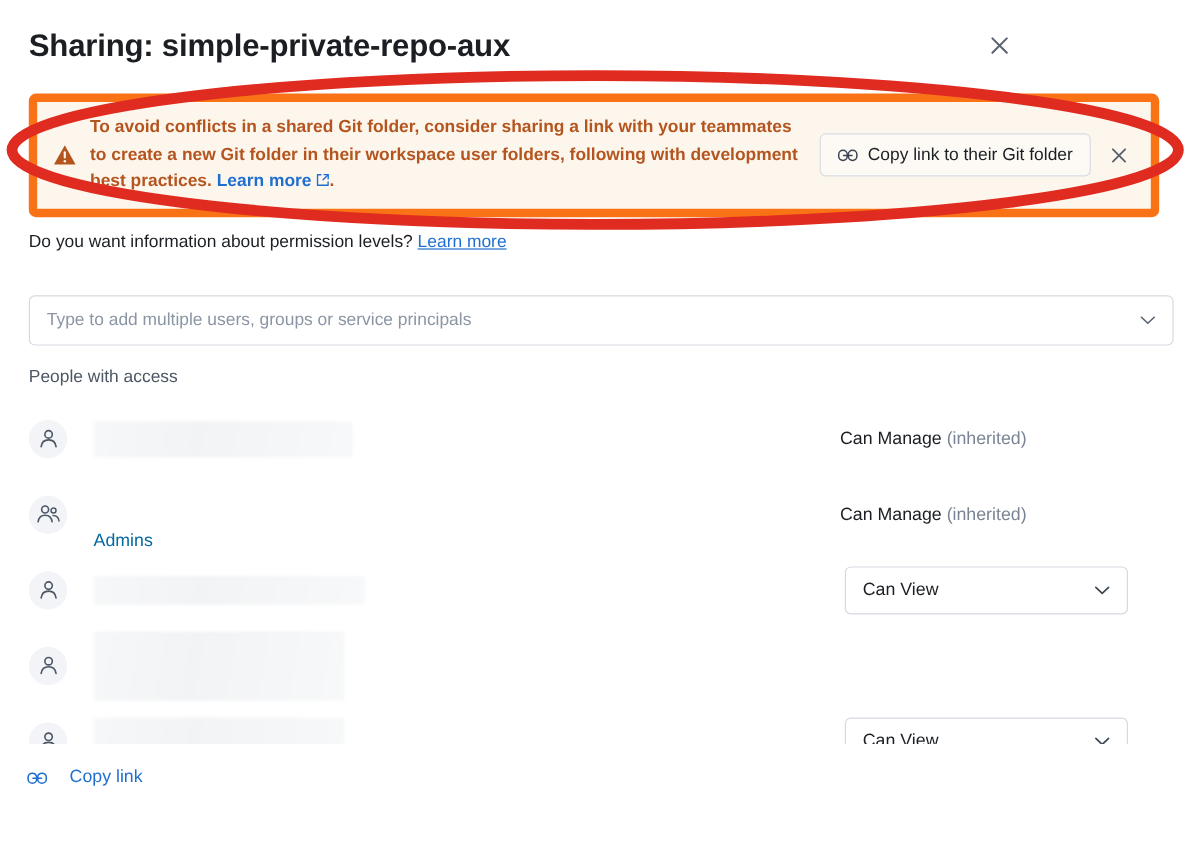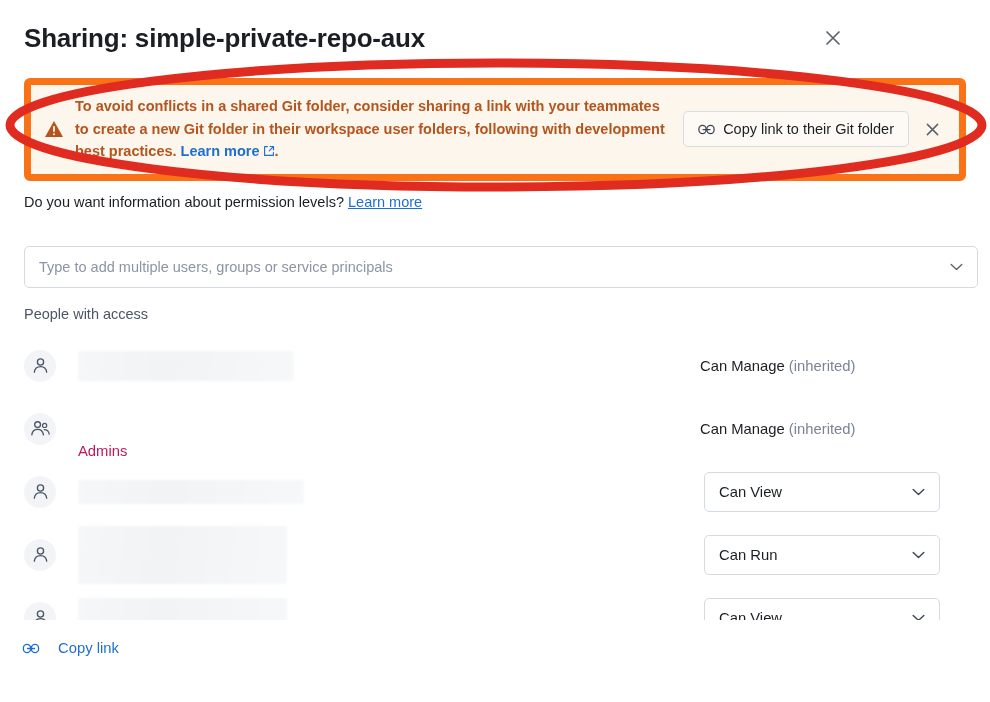--- a/index.html
+++ b/index.html
@@ -200,21 +200,21 @@
     border-radius: 50%;
     background: #f2f4f7;
     display: flex;
     align-items: center;
     justify-content: center;
     color: #4c5664;
   }
   .person-name {
     margin-left: 22px;
     font-size: 14.8px;
-    color: #be185d;
+    color: #0369a1;
     flex: 1 1 auto;
     margin-top: 44px;
   }
   .redact-bar {
     margin-left: 22px;
     flex: 0 0 auto;
     background: linear-gradient(100deg,#f6f7f8 0%,#f2f3f5 40%,#f7f8f9 100%);
     border-radius: 2px;
     filter: blur(1.2px);
   }
@@ -374,28 +374,20 @@
         </div>
       </div>
       <div class="person-row">
         <div class="avatar">
           <svg width="19" height="19" viewBox="0 0 19 19" fill="none">
             <circle cx="9.5" cy="6" r="3.1" stroke="#4c5664" stroke-width="1.35"></circle>
             <path d="M3.3 16.2 C3.8 12.3 6.3 10.6 9.5 10.6 C12.7 10.6 15.2 12.3 15.7 16.2" stroke="#4c5664" stroke-width="1.35" stroke-linecap="round" fill="none"></path>
           </svg>
         </div>
         <div class="redact-bar" style="width: 209px; height: 58px;"></div>
-        <div class="perm-select">
-          <span class="val">Can Run</span>
-          <span class="chev">
-            <svg width="13" height="8" viewBox="0 0 13 8" fill="none">
-              <path d="M1.2 1.4 L6.5 6.4 L11.8 1.4" stroke="#3b4451" stroke-width="1.4" stroke-linecap="round" stroke-linejoin="round"></path>
-            </svg>
-          </span>
-        </div>
       </div>
       <div class="person-row">
         <div class="avatar">
           <svg width="19" height="19" viewBox="0 0 19 19" fill="none">
             <circle cx="9.5" cy="6" r="3.1" stroke="#4c5664" stroke-width="1.35"></circle>
             <path d="M3.3 16.2 C3.8 12.3 6.3 10.6 9.5 10.6 C12.7 10.6 15.2 12.3 15.7 16.2" stroke="#4c5664" stroke-width="1.35" stroke-linecap="round" fill="none"></path>
           </svg>
         </div>
         <div class="redact-bar" style="width: 209px; height: 40px;"></div>
         <div class="perm-select">

